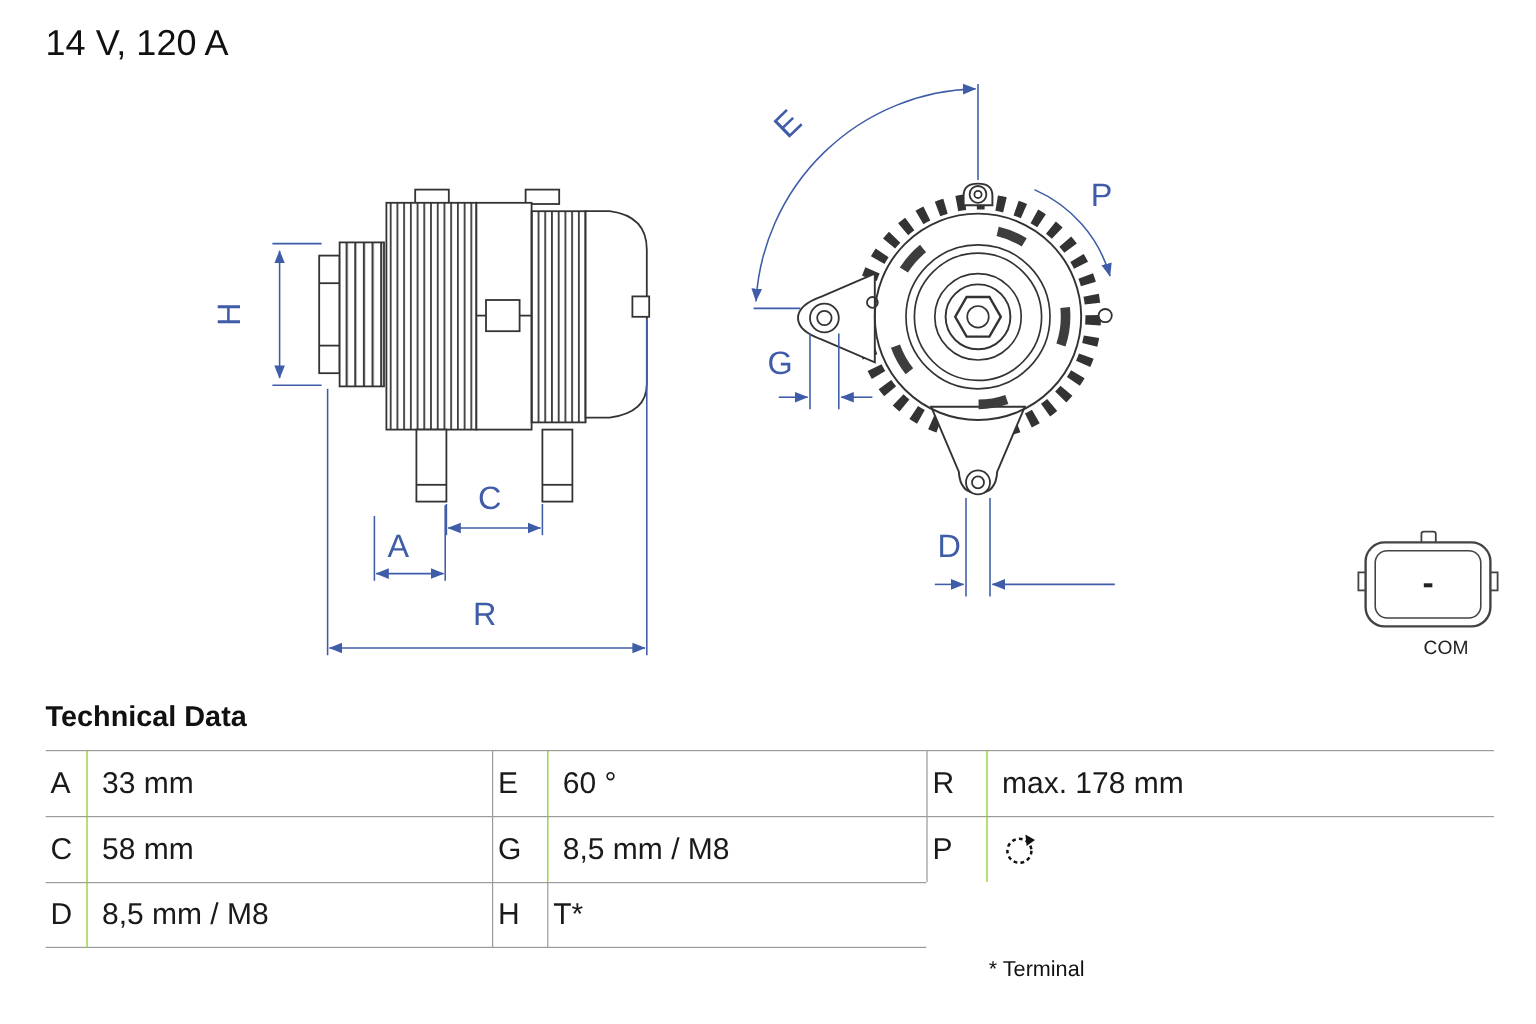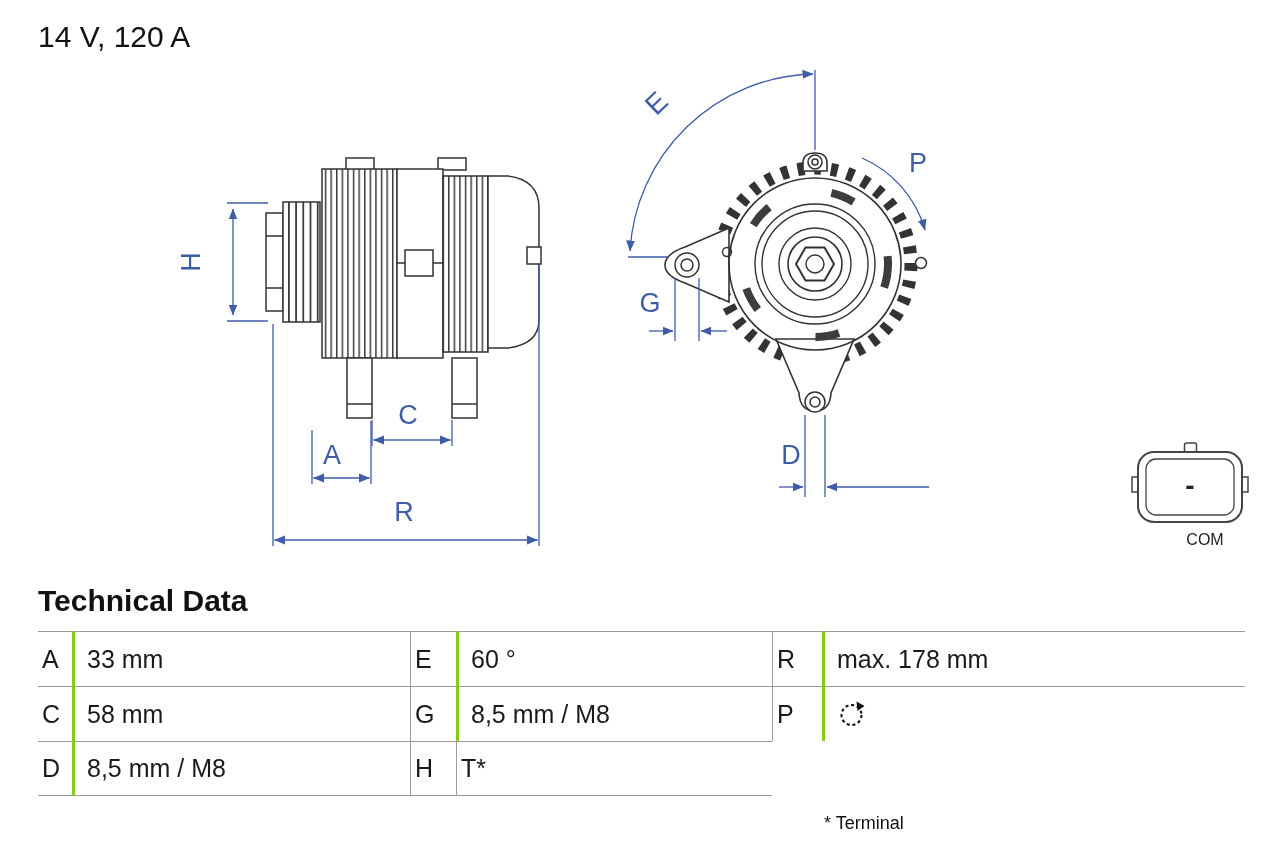--- a/index.html
+++ b/index.html
@@ -1,28 +1,28 @@
 <!DOCTYPE html>
 <html><head>
 <meta charset="utf-8">
 <style>
   html,body{margin:0;padding:0;background:#fff;}
   .page{position:relative;width:1256px;height:853px;background:#fff;font-family:"Liberation Sans",sans-serif;overflow:hidden;}
   .main-title{position:absolute;left:38px;top:20px;font-size:30px;color:#111;}
   .diagram-svg{position:absolute;left:0;top:0;}
   svg text{font-family:"Liberation Sans",sans-serif;}
   .tech{position:absolute;left:38px;top:584px;width:1207px;}
-  .tech-title{margin:0 0 13px 0;font-size:30px;font-weight:bold;color:#111;}
+  .tech-title{margin:0 0 13px 0;font-size:24px;font-weight:bold;color:#111;}
   .tech-table{display:grid;grid-template-columns:34px 338px 46px 316px 50px auto;width:1207px;}
   .cell{height:55px;display:flex;align-items:center;font-size:25px;color:#1a1a1a;border-top:1px solid #9b9b9b;box-sizing:border-box;}
   .cell.key{padding-left:4px;}
-  .cell.val{padding-left:12px;border-left:3px solid #84cc16;}
+  .cell.val{padding-left:12px;border-left:1px solid #84cc16;}
   .cell.bl{border-left:1px solid #9b9b9b;}
   .cell.r3{border-bottom:1px solid #9b9b9b;}
-  .footnote{margin-top:17px;padding-left:786px;font-size:18px;color:#111;}
+  .footnote{margin-top:7px;padding-left:786px;font-size:18px;color:#111;}
   .rot-icon{display:block;}
 </style>
 </head>
 <body>
 
 <div class="page">
 
   <div class="main-title">14 V, 120 A</div>
 
   <svg class="diagram-svg" width="1280" height="853" viewBox="0 0 1280 853">

